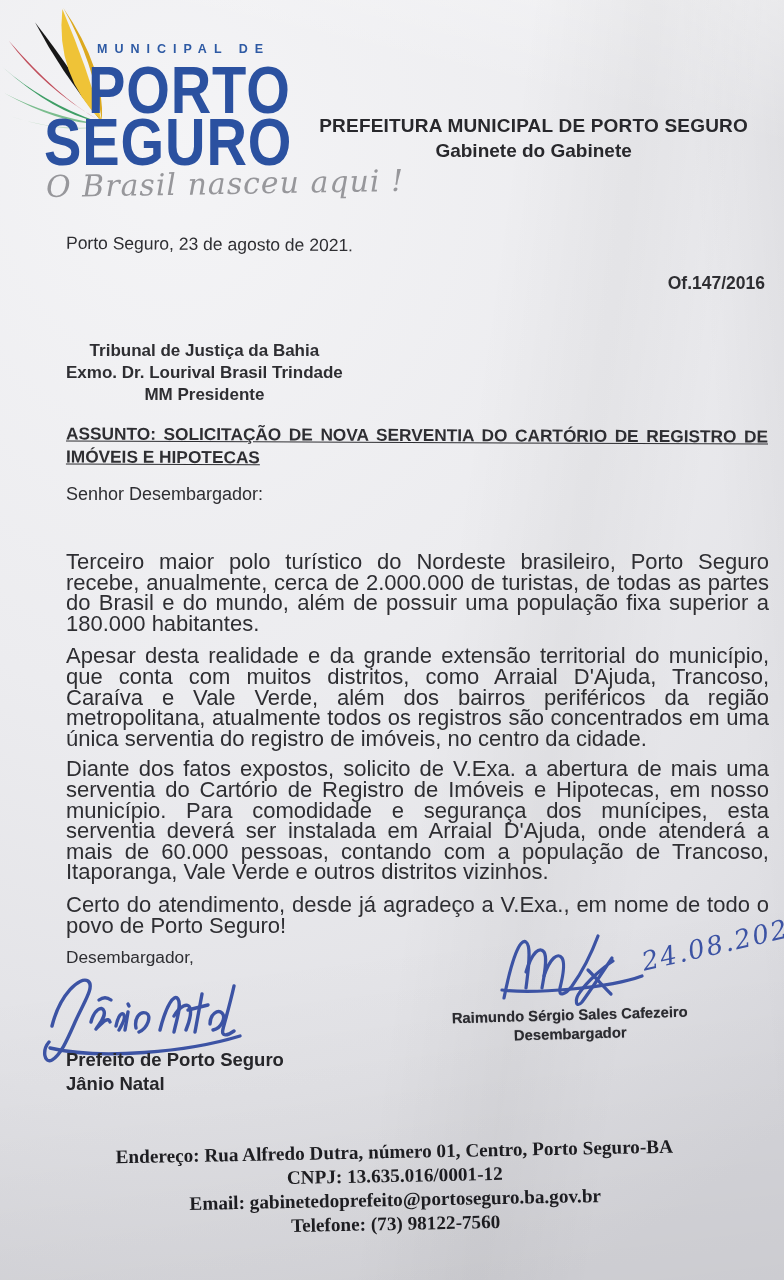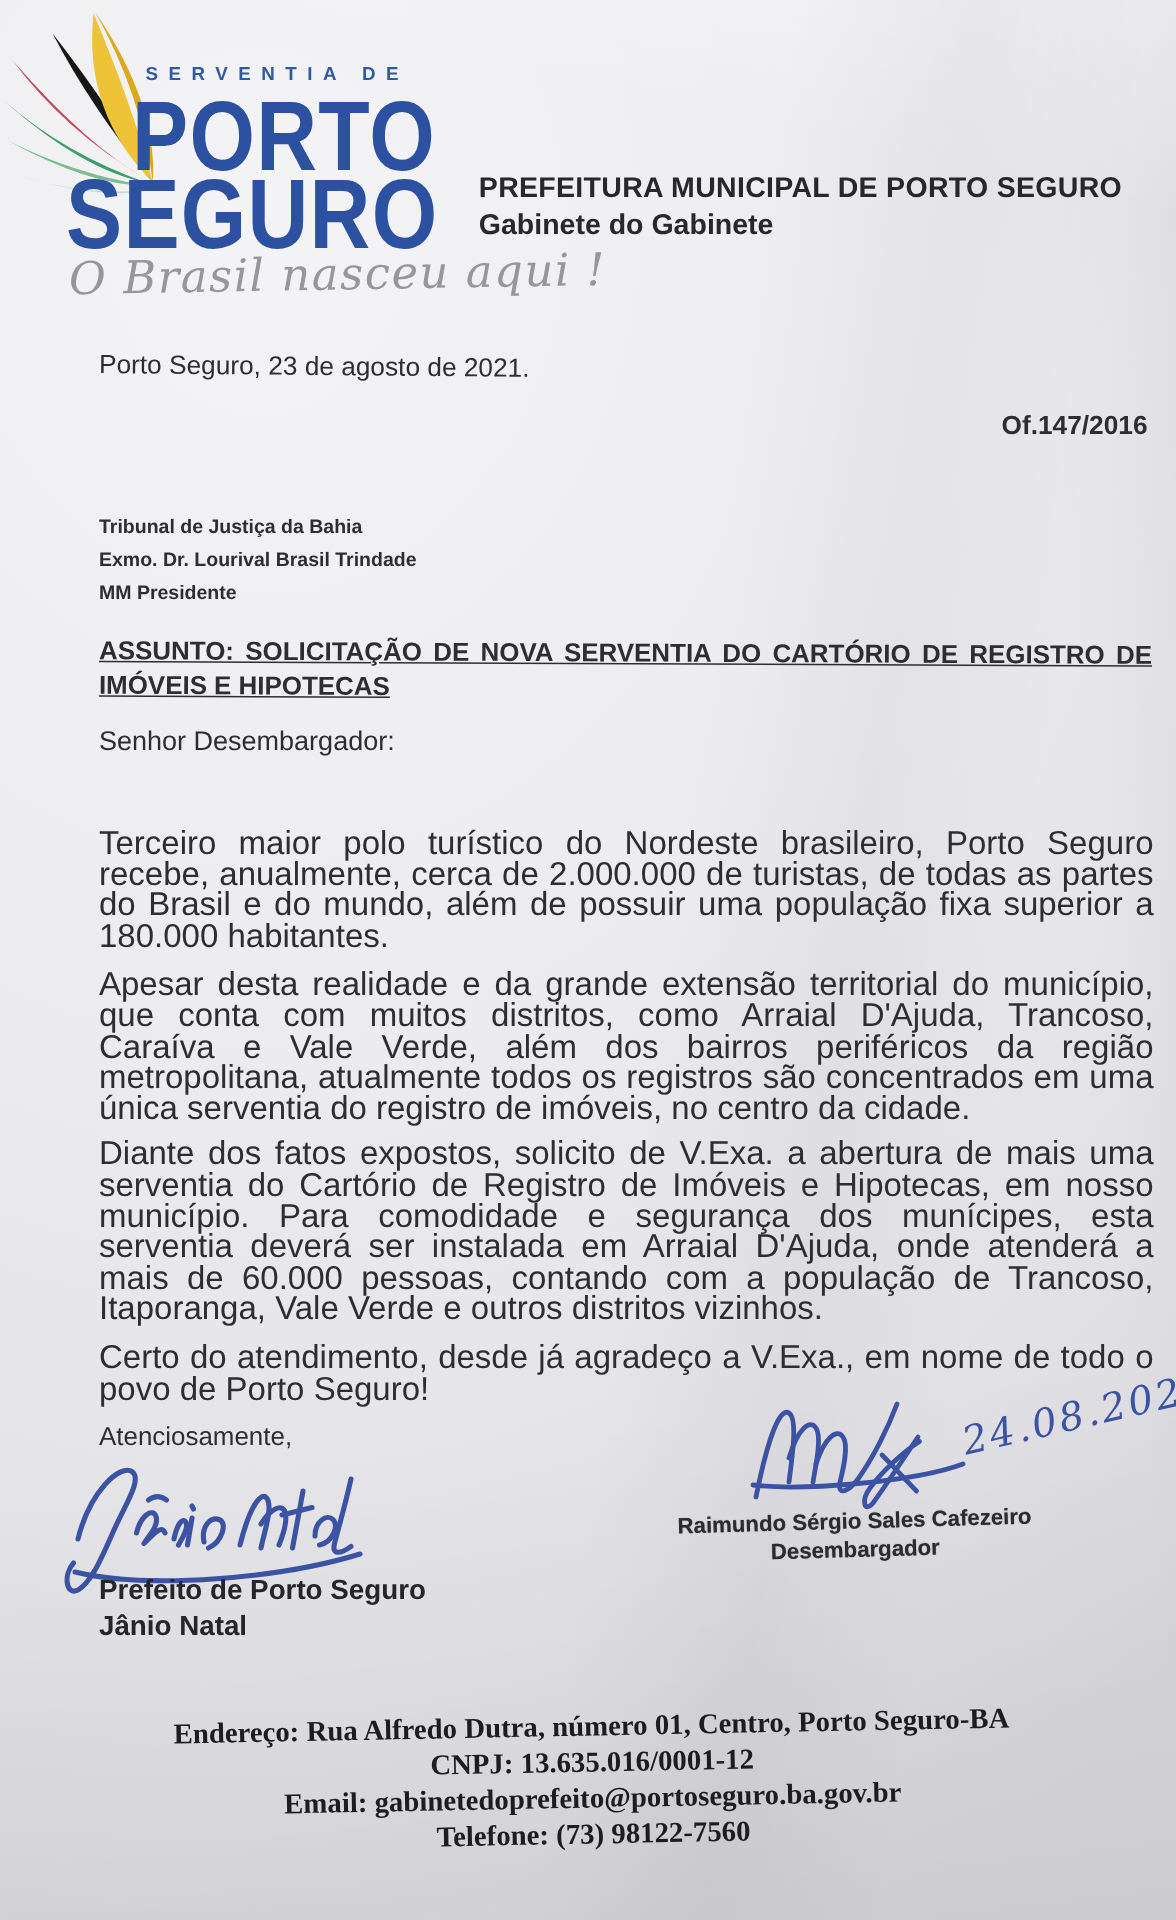--- a/index.html
+++ b/index.html
@@ -37,28 +37,28 @@
   }
   .logo-porto{left:88px;top:57px;}
   .logo-seguro{left:44px;top:109px;}
   .logo-slogan{
     left:46px;top:166px;font-family:"DejaVu Serif",serif;font-style:italic;
     font-size:30px;color:#97979b;white-space:nowrap;letter-spacing:1px;
     transform:rotate(-1deg);
   }
 
   
-  .header-block{right:36px;top:115px;text-align:left;color:#28282c;margin-left:44px;}
+  .header-block{right:36px;top:115px;text-align:center;color:#28282c;margin-left:44px;}
   .header-org{font-size:19px;font-weight:bold;letter-spacing:0.2px;white-space:nowrap;}
   .header-dept{font-size:19px;font-weight:bold;margin-top:3px;}
 
   
   .place-date{left:66px;top:234px;font-size:17.5px;transform:rotate(0.5deg);}
   .reference{right:19px;top:273px;font-size:17.5px;font-weight:bold;}
-  .recipient{left:66px;top:340px;font-size:13px;font-weight:bold;line-height:21.8px;}
+  .recipient{left:66px;top:340px;font-size:17px;font-weight:bold;line-height:21.8px;text-align:center;}
   .subject{
     left:66px;top:424px;width:702px;font-size:17.3px;font-weight:bold;line-height:23px;
     text-decoration:underline;transform:rotate(0.25deg);
   }
   .subject .l1{text-align:justify;text-align-last:justify;}
   .salutation{left:66px;top:484px;font-size:18px;}
 
   
   .body-text{left:66px;top:552px;width:703px;font-size:22px;line-height:20.6px;}
   .body-text p{margin:0 0 12px 0;text-align:justify;}
@@ -94,21 +94,21 @@
 
   <svg class="abs logo-leaves" viewBox="0 0 135 130" aria-hidden="true">
     <path d="M94,112 Q40,80 6,34 Q55,90 94,112 Z" fill="#c14f5c"></path>
     <path d="M96,112 Q57,64 32,16 Q74,70 96,112 Z" fill="#171717"></path>
     <path d="M98,114 Q90,55 60,2 Q101,62 98,114 Z" fill="#dca91e"></path>
     <path d="M98,114 Q52,68 59,3 Q84,62 98,114 Z" fill="#efc337"></path>
     <path d="M94,114 Q40,95 0,60 Q52,106 94,114 Z" fill="#3f9e66"></path>
     <path d="M94,116 Q45,108 2,86 Q56,116 94,116 Z" fill="#7bbd8e"></path>
     <path d="M96,119 Q50,123 6,108 Q62,126 96,119 Z" fill="#c2dcc6"></path>
   </svg>
-  <div class="abs logo-pretitle">SERVENTIA DE</div>
+  <div class="abs logo-pretitle">MUNICIPAL DE</div>
   <div class="abs logo-word logo-porto">PORTO</div>
   <div class="abs logo-word logo-seguro">SEGURO</div>
   <div class="abs logo-slogan">O Brasil nasceu aqui !</div>
 
   <div class="abs header-block">
     <div class="header-org">PREFEITURA MUNICIPAL DE PORTO SEGURO</div>
     <div class="header-dept">Gabinete do Gabinete</div>
   </div>
 
   <div class="abs place-date">Porto Seguro, 23 de agosto de 2021.</div>
@@ -127,21 +127,21 @@
 
   <div class="abs salutation">Senhor Desembargador:</div>
 
   <div class="abs body-text">
     <p>Terceiro maior polo turístico do Nordeste brasileiro, Porto Seguro recebe, anualmente, cerca de 2.000.000 de turistas, de todas as partes do Brasil e do mundo, além de possuir uma população fixa superior a 180.000 habitantes.</p>
     <p class="p3">Apesar desta realidade e da grande extensão territorial do município, que conta com muitos distritos, como Arraial D'Ajuda, Trancoso, Caraíva e Vale Verde, além dos bairros periféricos da região metropolitana, atualmente todos os registros são concentrados em uma única serventia do registro de imóveis, no centro da cidade.</p>
     <p>Diante dos fatos expostos, solicito de V.Exa. a abertura de mais uma serventia do Cartório de Registro de Imóveis e Hipotecas, em nosso município. Para comodidade e segurança dos munícipes, esta serventia deverá ser instalada em Arraial D'Ajuda, onde atenderá a mais de 60.000 pessoas, contando com a população de Trancoso, Itaporanga, Vale Verde e outros distritos vizinhos.</p>
     <p>Certo do atendimento, desde já agradeço a V.Exa., em nome de todo o povo de Porto Seguro!</p>
   </div>
 
-  <div class="abs closing">Atenciosamente,</div>
+  <div class="abs closing">Desembargador,</div>
 
   <svg class="abs sig-left" viewBox="0 0 232 100" aria-hidden="true">
     <g class="ink" stroke-width="3.4">
       <path d="M16,60 C24,28 44,10 52,15 C59,20 48,36 40,54 C32,72 25,89 16,94 C8,98 6,84 13,76"></path>
       <path d="M55,56 C58,44 66,39 68,45 C70,51 63,58 60,63 C66,57 72,50 74,56"></path>
       <path d="M63,34 C67,31 71,31 75,34"></path>
       <path d="M80,60 C82,50 86,45 88,49 C90,53 85,60 83,64"></path>
       <path d="M92,46 L89,64"></path>
       <path d="M92,38 L93,40"></path>
       <path d="M100,62 C98,52 104,45 110,47 C116,49 112,62 103,66"></path>

